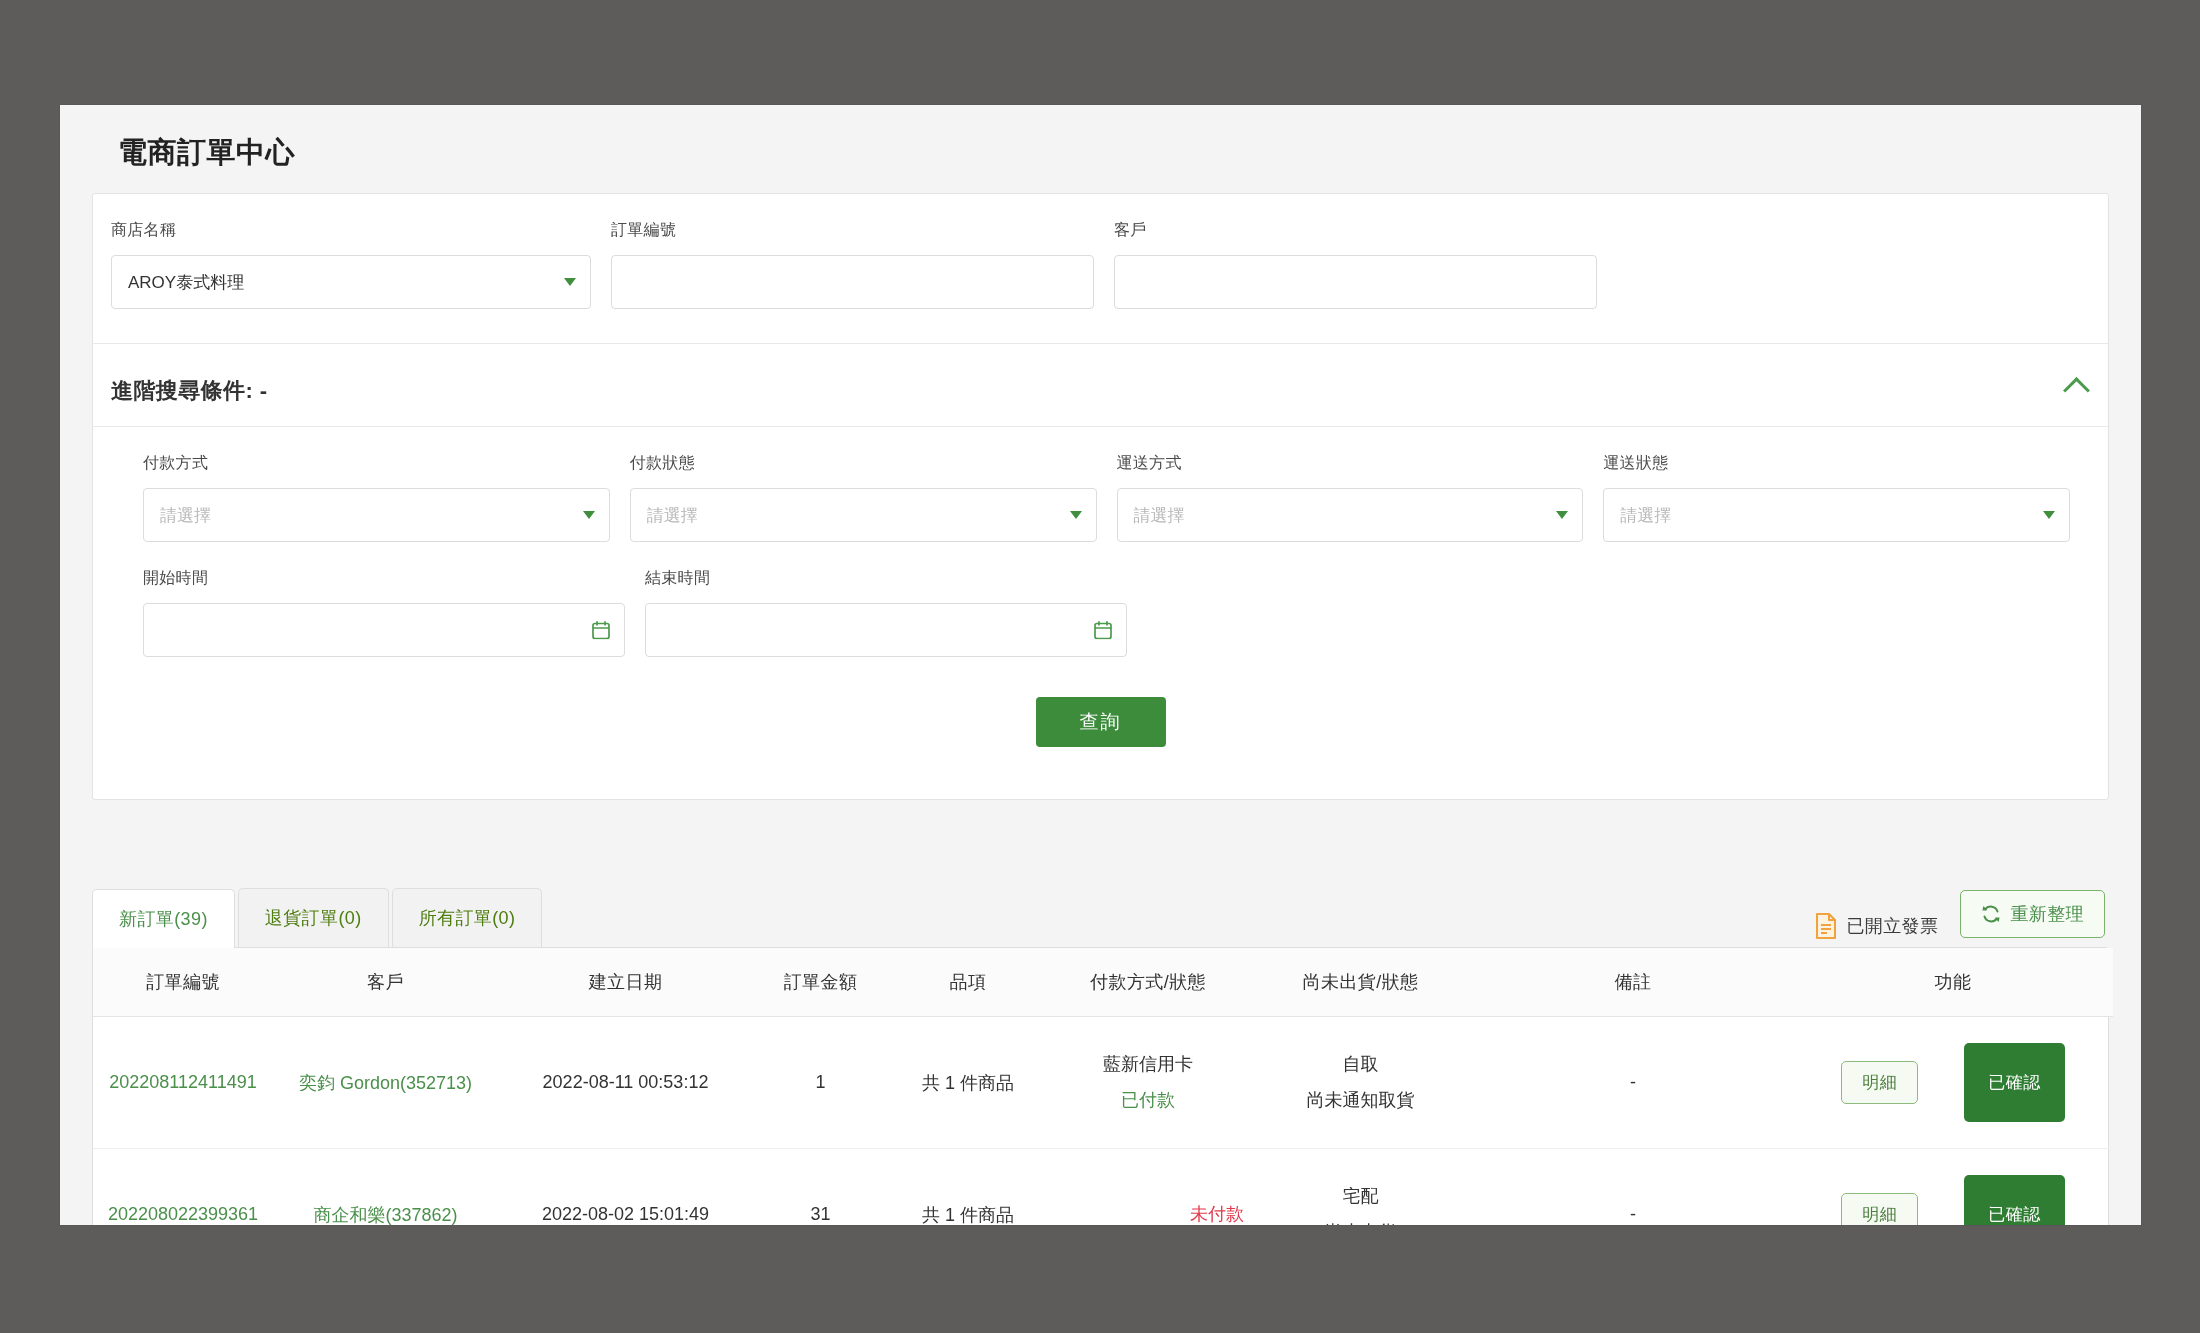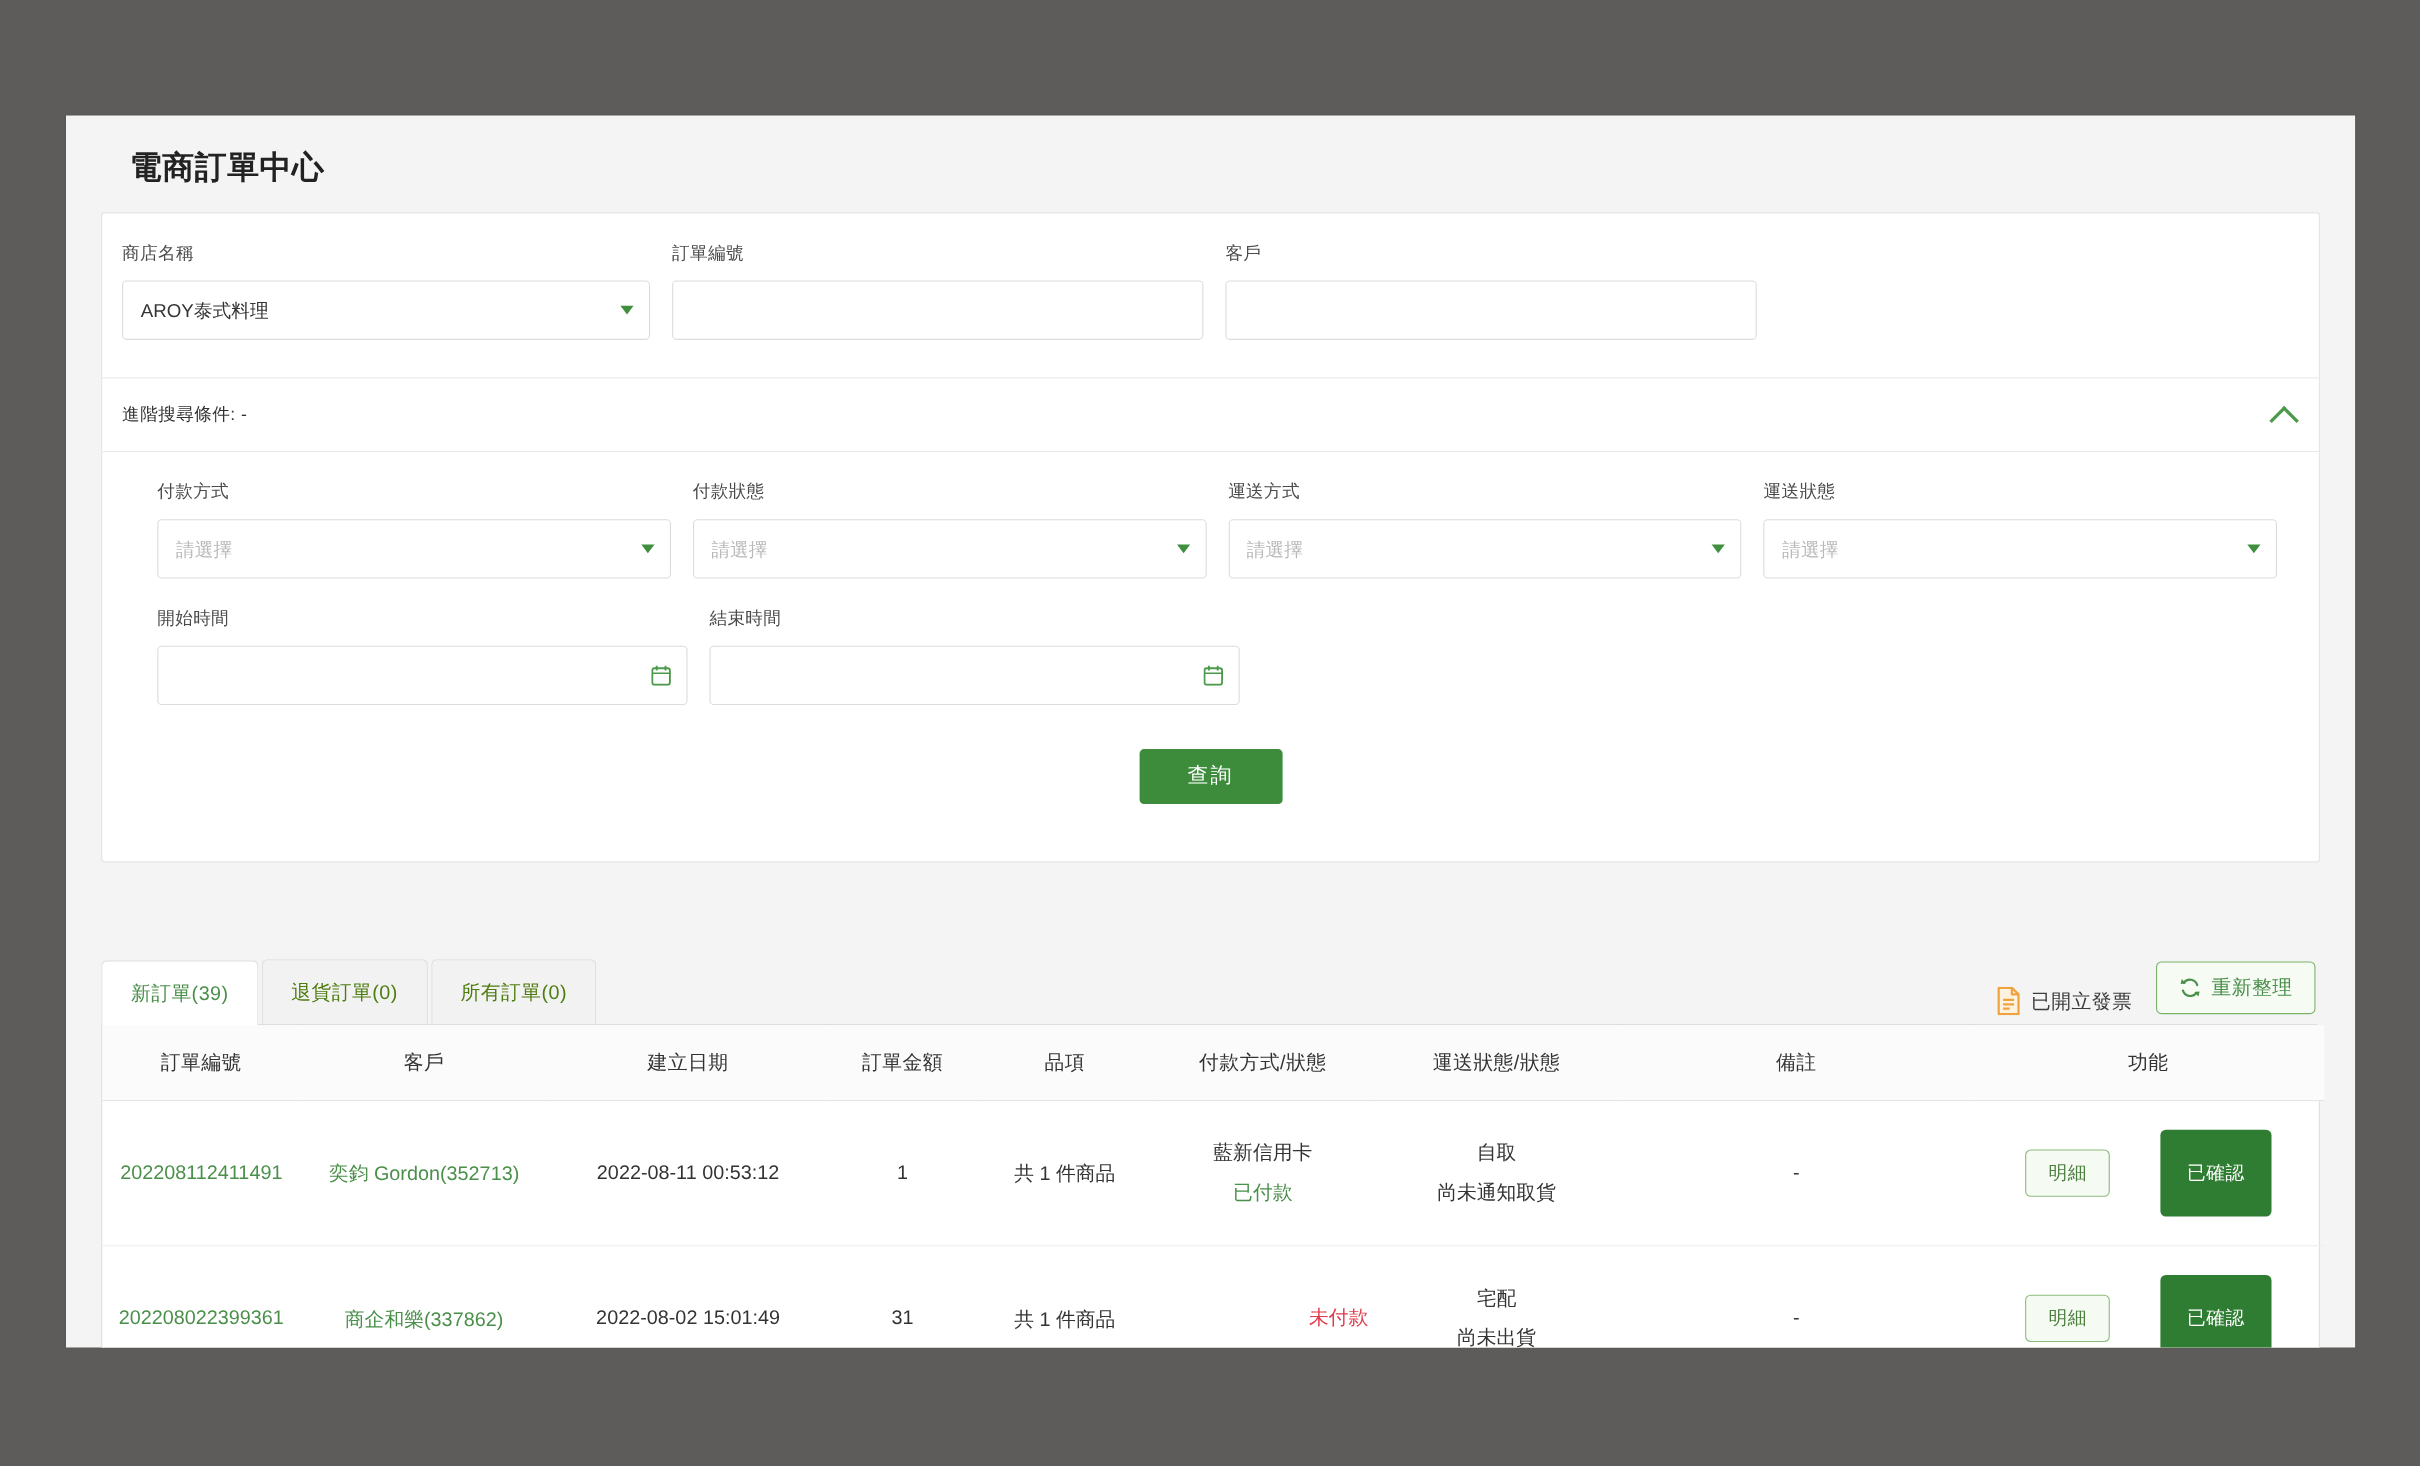--- a/index.html
+++ b/index.html
@@ -94,24 +94,25 @@
   }
   
   .adv-head {
     border-top: 1px solid #e9e9e9;
     display: flex;
     align-items: center;
     justify-content: space-between;
     padding: 20px 18px 20px 18px;
   }
   .adv-title {
-    font-size: 16px;
-    font-weight: 400;
+    font-size: 22px;
+    font-weight: 700;
     color: #333;
     letter-spacing: 0.4px;
+    margin-top: 12px;
   }
   .chev-up {
     width: 26px; height: 26px;
     position: relative;
     cursor: pointer;
   }
   .chev-up::before {
     content: "";
     position: absolute;
     left: 3px; top: 9px;
@@ -439,21 +440,21 @@
               <col class="c9">
           </colgroup>
           <thead>
             <tr>
               <th>訂單編號</th>
               <th>客戶</th>
               <th>建立日期</th>
               <th>訂單金額</th>
               <th>品項</th>
               <th>付款方式/狀態</th>
-              <th>運送狀態/狀態</th>
+              <th>尚未出貨/狀態</th>
               <th>備註</th>
               <th>功能</th>
             </tr>
           </thead>
           <tbody>
             <tr>
               <td>
                 <span class="link-green">202208112411491</span>
               </td>
               <td>

